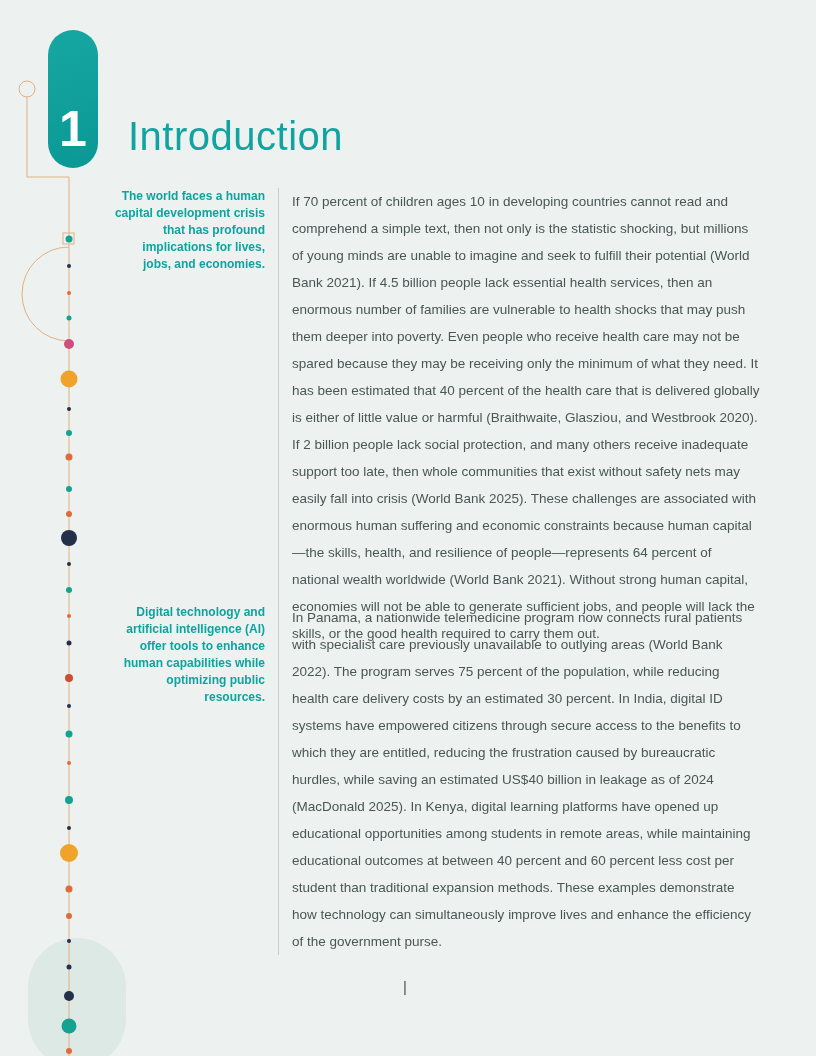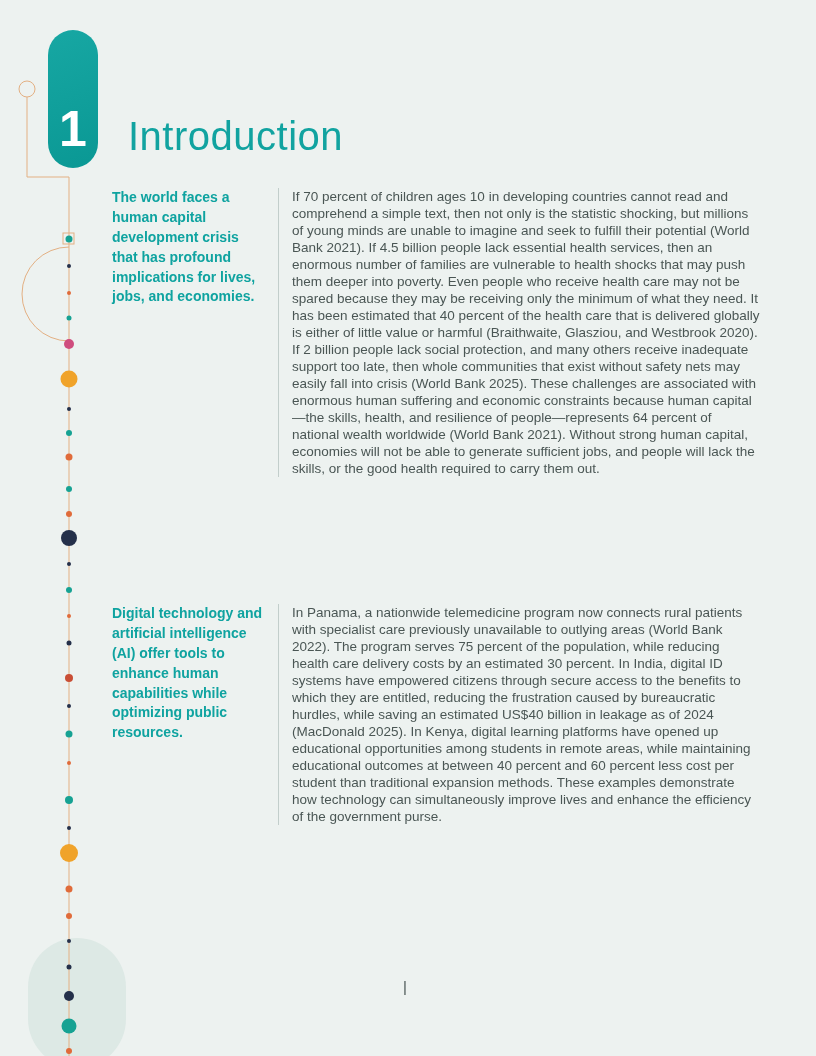--- a/index.html
+++ b/index.html
@@ -27,30 +27,31 @@
   }
   .section{
     position:absolute;left:112px;width:648px;
     display:flex;align-items:stretch;
   }
   .section-1{top:188px;}
   .section-2{top:604px;}
   .margin-note{
     width:166px;flex:0 0 166px;box-sizing:border-box;
     padding-right:13px;
+    text-align:right;
     color:#0fa3a0;font-weight:bold;
-    font-size:14px;line-height:1.42;
+    font-size:12px;line-height:1.42;
   }
   .rule{
     width:1px;flex:0 0 1px;background:#c2cecb;
   }
   .body-text{
     flex:1;box-sizing:border-box;
     padding-left:13px;
-    color:#4a5654;font-size:13.5px;line-height:17px;
+    color:#4a5654;font-size:13.5px;line-height:27px;
     text-align:left;
   }
   .footer-divider{
     position:absolute;left:403px;top:978px;
     color:#4a5654;font-size:15px;
   }
 </style>
 </head>
 <body>
 

